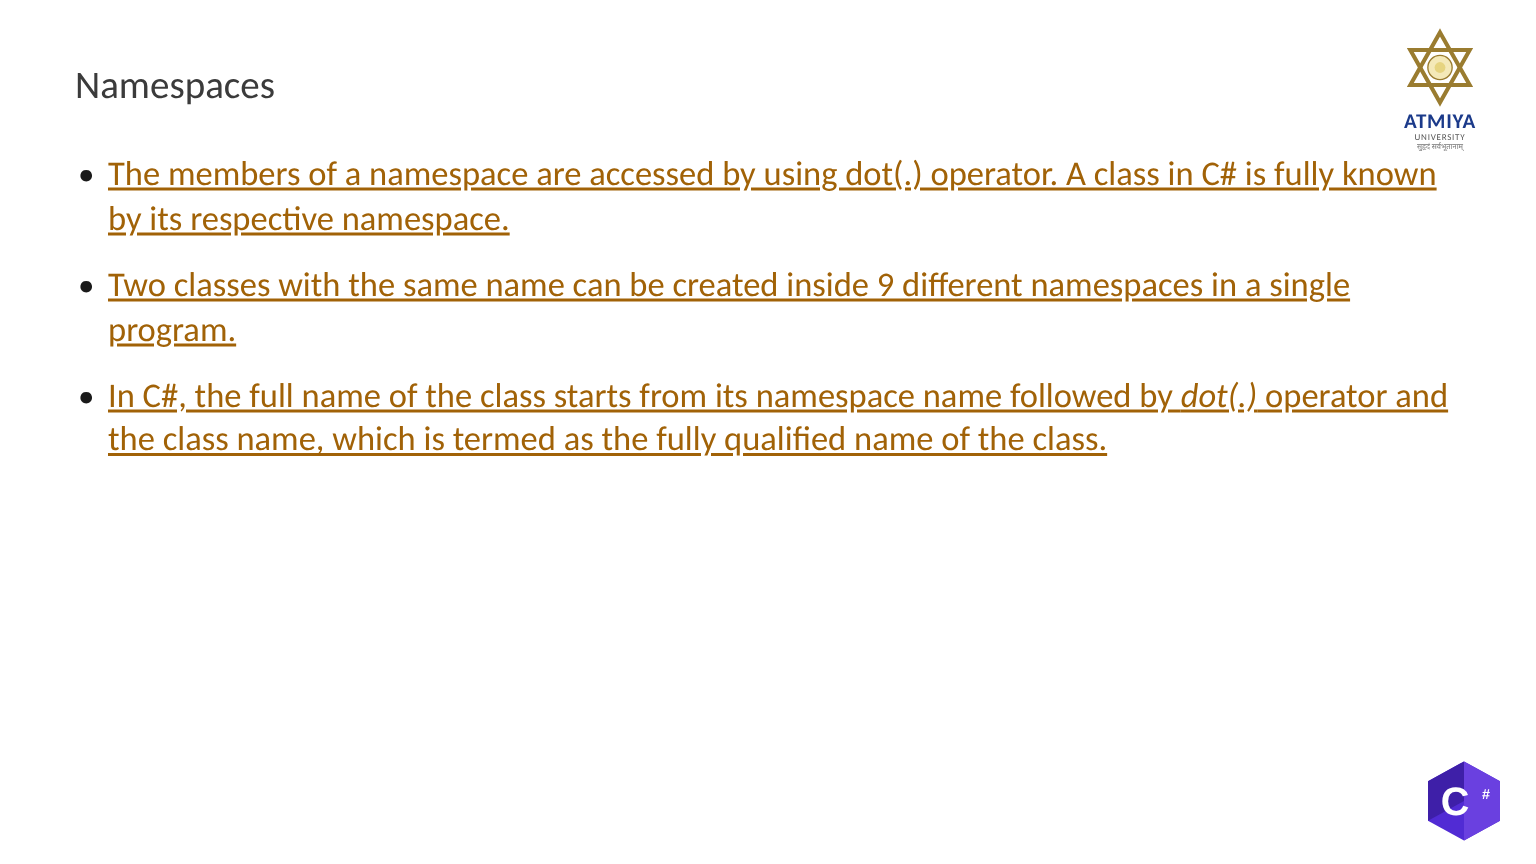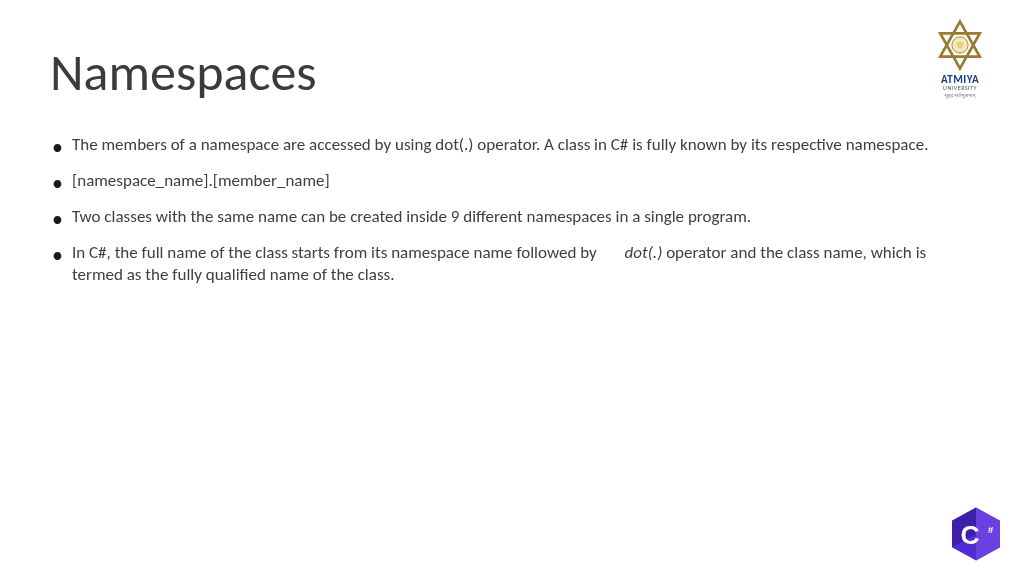--- a/index.html
+++ b/index.html
@@ -11,67 +11,67 @@
       position: relative;
       overflow: hidden;
     }
     .slide {
       width: 100%;
       height: 100%;
       padding: 40px 50px 30px 50px;
       position: relative;
     }
     .title {
-      font-size: 52px;
+      font-size: 26px;
       font-weight: 400;
       color: #3b3b3b;
       margin-bottom: 30px;
     }
     .content {
       padding-left: 0;
     }
     ul {
       list-style: none;
       padding-left: 0;
     }
     li {
-      font-size: 17px;
+      font-size: 23px;
       line-height: 1.3;
-      color: #404040;
+      color: #a16207;
       margin-bottom: 14px;
       padding-left: 22px;
       position: relative;
+      text-decoration: underline;
     }
     li::before {
       content: "•";
       position: absolute;
       left: 2px;
       top: 0;
       font-size: 22px;
       color: #1a1a1a;
     }
     .italic {
       font-style: italic;
-      margin-left: 24px;
     }
     .logo-top {
       position: absolute;
       top: 18px;
       right: 28px;
       width: 72px;
       text-align: center;
     }
     .logo-star {
       width: 54px;
       height: 54px;
       margin: 0 auto 2px;
       position: relative;
     }
     .logo-text1 {
-      font-size: 11px;
+      font-size: 14px;
       font-weight: bold;
       color: #1b3a8a;
       letter-spacing: 0.5px;
       line-height: 1;
       text-align: center;
     }
     .logo-text2 {
       font-size: 6px;
       color: #555;
       letter-spacing: 0.5px;
@@ -107,21 +107,20 @@
     <div class="logo-text1">ATMIYA</div>
     <div class="logo-text2">UNIVERSITY</div>
     <div class="logo-text3">सुहृदं सर्वभूतानाम्</div>
   </div>
 
   <h1 class="title">Namespaces</h1>
 
   <div class="content">
     <ul>
       <li>The members of a namespace are accessed by using dot(.) operator. A class in C# is fully known by its respective namespace.</li>
-      <li>[namespace_name].[member_name]</li>
       <li>Two classes with the same name can be created inside 9 different namespaces in a single program.</li>
       <li>In C#, the full name of the class starts from its namespace name followed by <span class="italic">dot(.)</span> operator and the class name, which is termed as the fully qualified name of the class.</li>
     </ul>
   </div>
 
   <div class="logo-bottom">
     <svg viewBox="0 0 100 100" width="60" height="60">
       <polygon points="50,6 90,28 90,72 50,94 10,72 10,28" fill="#512bd4"></polygon>
       <polygon points="50,6 90,28 90,72 50,94 50,50" fill="#6a40e0"></polygon>
       <polygon points="50,6 50,50 10,72 10,28" fill="#3e1fa8"></polygon>

